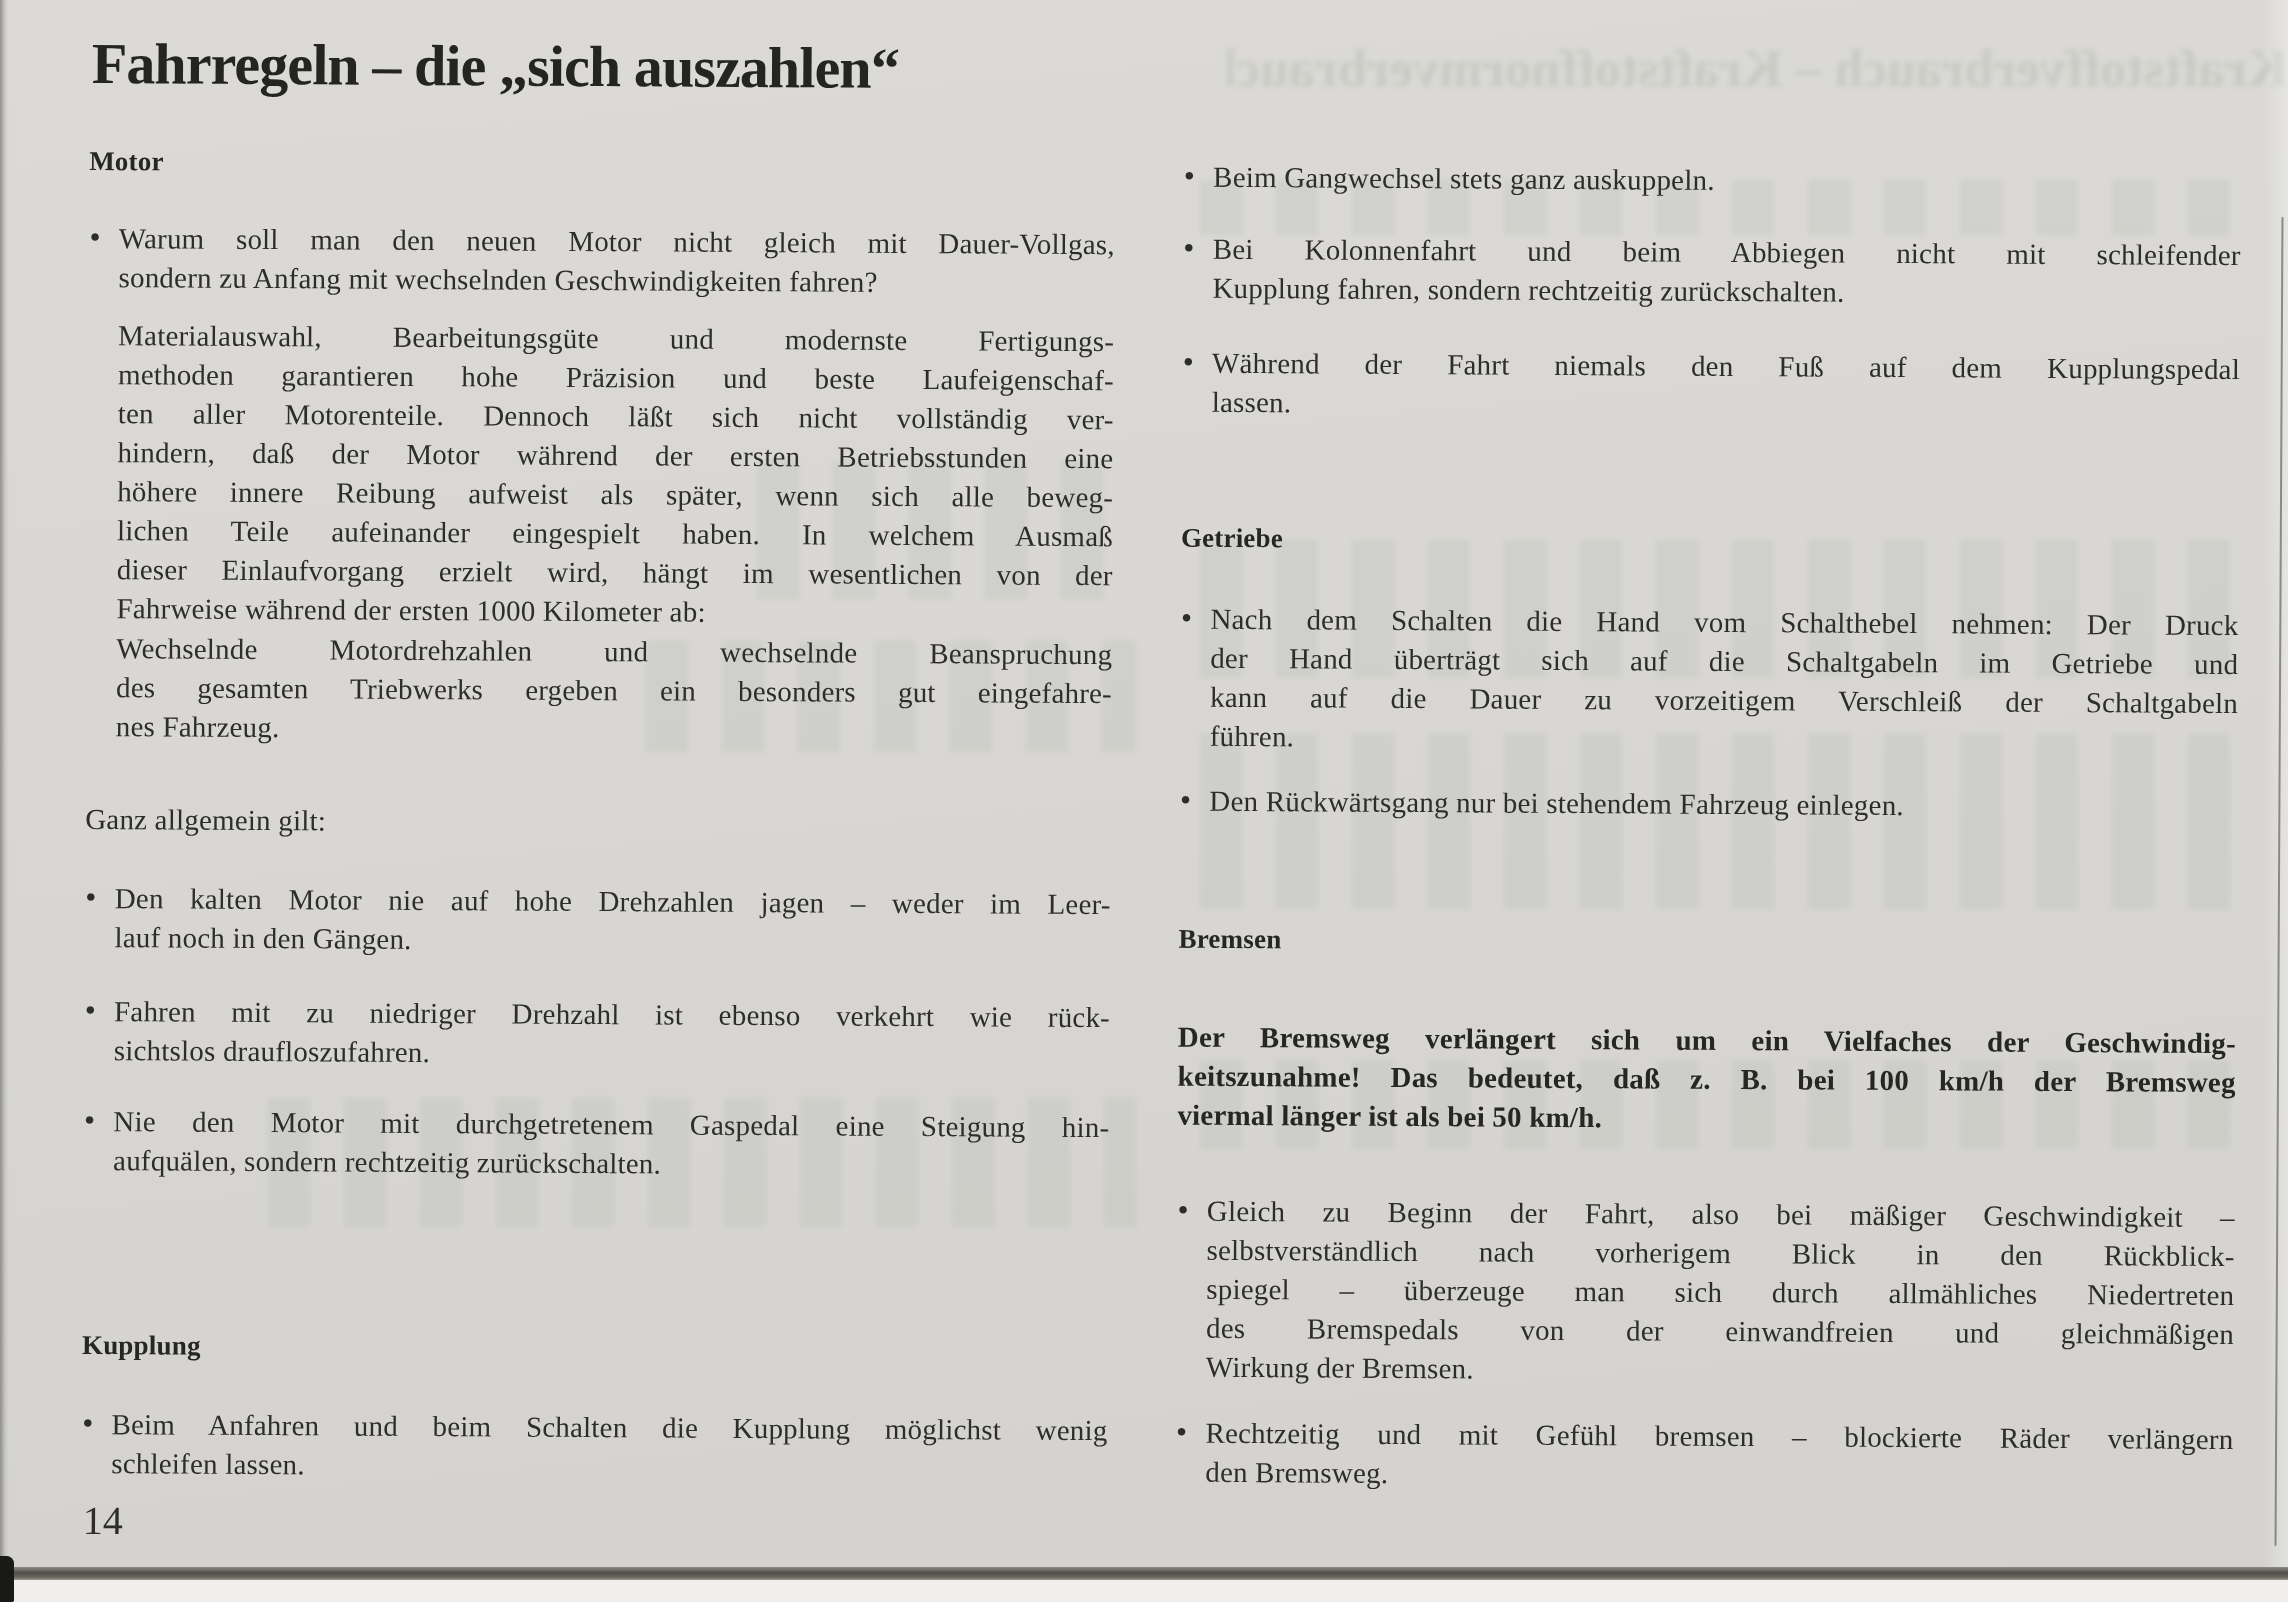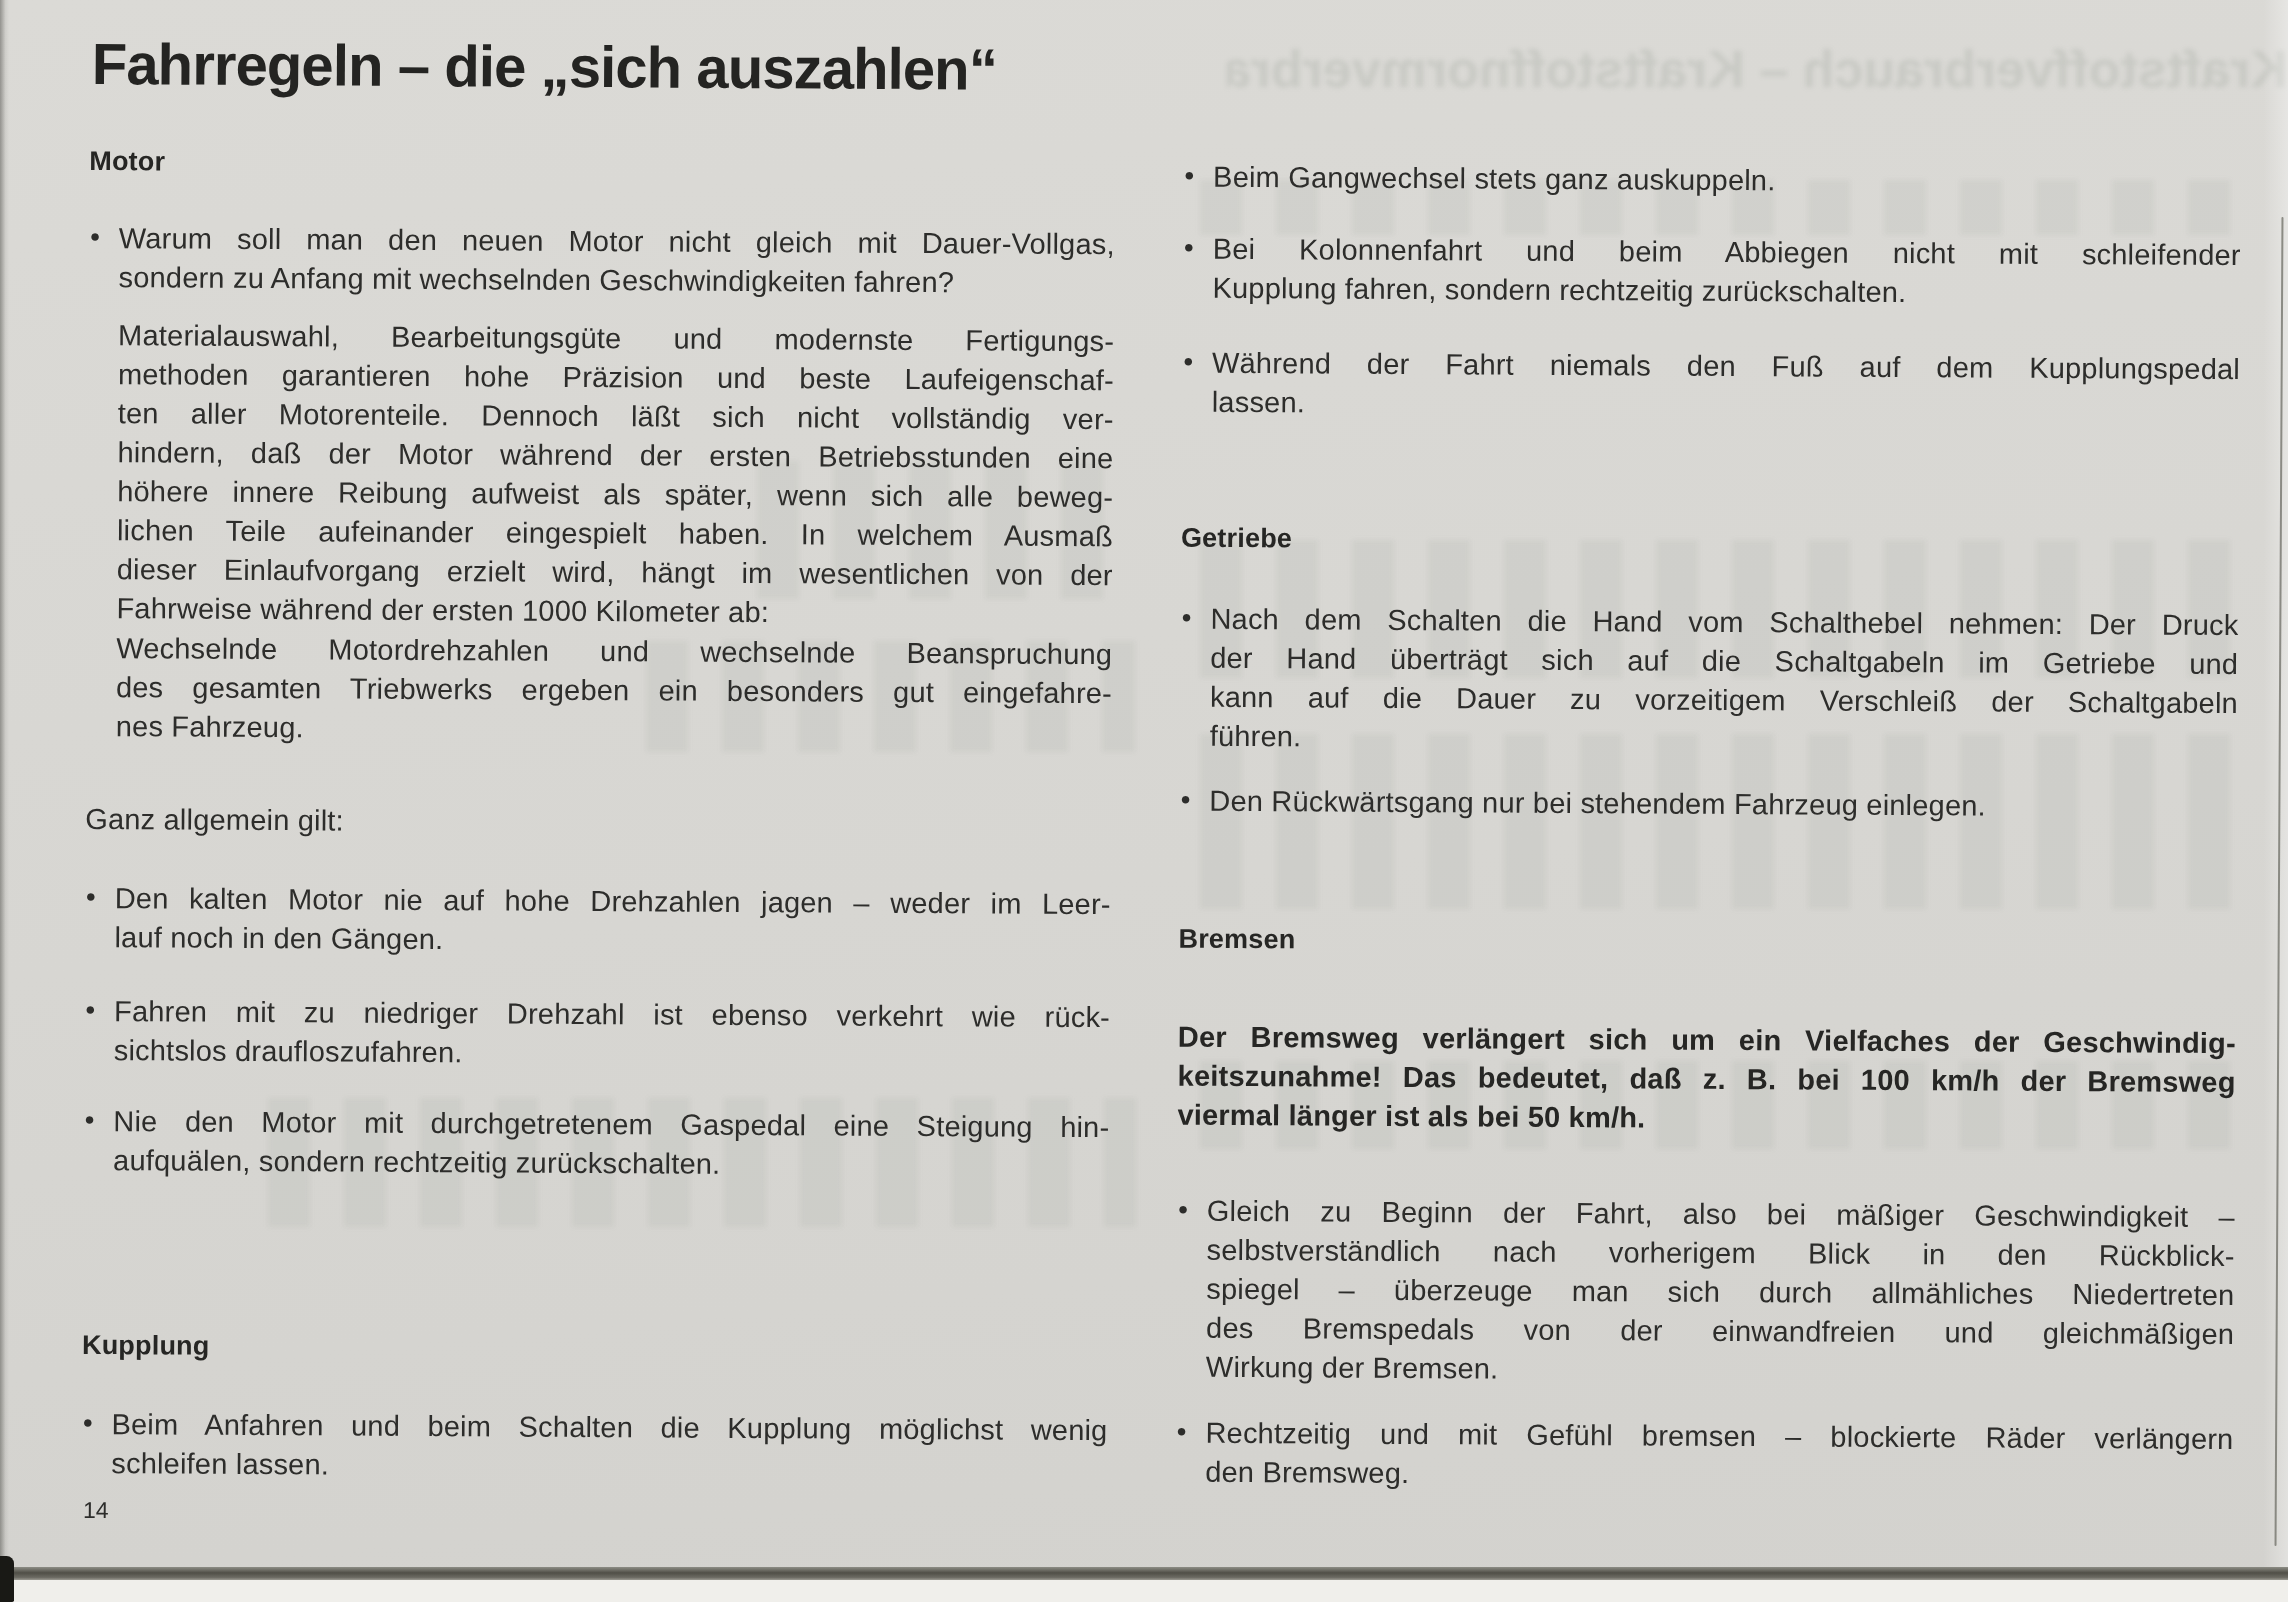--- a/index.html
+++ b/index.html
@@ -6,20 +6,21 @@
   body{
     width:2289px;height:1602px;
     background:#e8e7e3;
     font-family:"Liberation Sans", sans-serif;
     overflow:hidden;
     position:relative;
   }
   #page{
     position:absolute;left:0;top:0;width:2289px;height:1578px;
     background:linear-gradient(175deg,#dbdad6 0%,#d7d6d2 55%,#d3d2ce 100%);
+    font-family:Liberation Serif, serif;
   }
   
   #edge-left{position:absolute;left:0;top:0;width:9.2px;height:1578px;
     background:linear-gradient(90deg,rgba(60,60,55,.45),rgba(60,60,55,.08) 60%,transparent);}
   #bottom-line{position:absolute;left:0;top:1567px;width:2289px;height:13px;
     background:linear-gradient(180deg,#8d8d85,#504f47 45%,#6b6a62 80%,#9b9a92);}
   #below-page{position:absolute;left:0;top:1580px;width:2289px;height:22px;background:#f0efeb;}
   #corner-blob{position:absolute;left:0;top:1556px;width:14px;height:46px;background:#191915;border-radius:0 7.4px 1.8px 0;}
   #edge-right-line{position:absolute;left:2278px;top:217px;width:1.8px;height:1329px;
     background:#6e6d66;opacity:.75;border-radius:1.8px;transform:rotate(.3deg);}
@@ -78,21 +79,21 @@
   #right-col > .bl:nth-child(2){top:223px}
   #right-col > .bl:nth-child(3){top:337px}
   #right-col > .bl:nth-child(4){top:512px}
   #right-col > .bl:nth-child(5){top:593px}
   #right-col > .bl:nth-child(6){top:775px}
   #right-col > .bl:nth-child(7){top:913px}
   #right-col > .bl:nth-child(8){top:1011px}
   #right-col > .bl:nth-child(9){top:1185px}
   #right-col > .bl:nth-child(10){top:1407px}
 
-  #page-number{position:absolute;left:92px;top:1497px;font-size:23px;color:#2d2d2b;}
+  #page-number{position:absolute;left:92px;top:1497px;font-size:40px;color:#2d2d2b;}
 </style>
 </head>
 <body>
 
 <div id="page">
   <div id="ghost-title" class="ghost">Kraftstoffverbrauch – Kraftstoffnormverbrauch</div>
   <div id="g1" class="ghost gstripe"></div>
   <div id="g2" class="ghost gstripe"></div>
   <div id="g3" class="ghost gstripe"></div>
   <div id="g4" class="ghost gstripe"></div>

